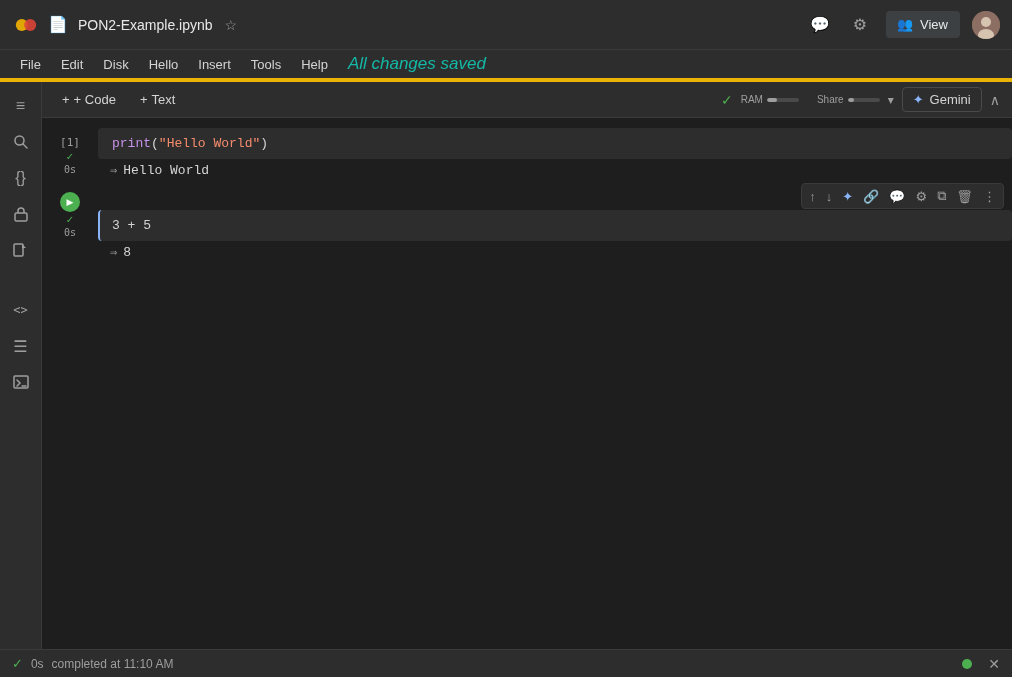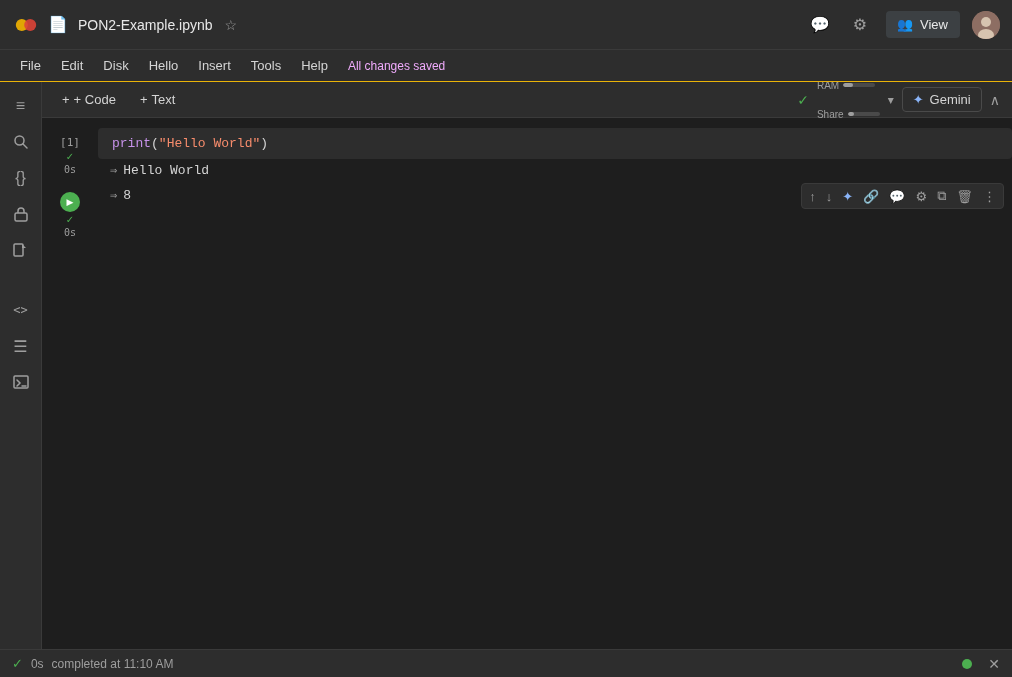--- a/index.html
+++ b/index.html
@@ -14,41 +14,41 @@
     .notebook-title { color: #e8e8e8; font-size: 14px; margin-left: 2px; }
     .star-icon { color: #9e9e9e; font-size: 14px; margin-left: 4px; cursor: pointer; }
     .spacer { flex: 1; }
     .top-icons { display: flex; align-items: center; gap: 12px; }
     .top-icon-btn { background: none; border: none; color: #9e9e9e; cursor: pointer; font-size: 16px; display: flex; align-items: center; justify-content: center; width: 28px; height: 28px; }
     .share-btn { display: flex; align-items: center; gap: 6px; background: #3c4043; border: none; color: #e8e8e8; border-radius: 4px; padding: 6px 12px; cursor: pointer; font-size: 13px; }
     .avatar { width: 28px; height: 28px; border-radius: 50%; background: #8d6e63; display: flex; align-items: center; justify-content: center; overflow: hidden; }
 
     
     .menu-bar {
-      display: flex; align-items: center; background: #2d2d2d; height: 32px; padding: 0 12px; gap: 4px; border-bottom: 1px solid #eab308; flex-shrink: 0;
+      display: flex; align-items: center; background: #2d2d2d; height: 32px; padding: 0 12px; gap: 4px; border-bottom: 4px solid #eab308; flex-shrink: 0;
     }
     .menu-item { background: none; border: none; color: #d4d4d4; cursor: pointer; font-size: 13px; padding: 2px 8px; border-radius: 3px; }
-    .saved-status { display: flex; align-items: center; gap: 4px; color: #f0abfc; font-size: 12px; margin-left: 8px; }
+    .saved-status { display: flex; align-items: center; gap: 4px; color: #14b8a6; font-size: 17px; margin-left: 8px; font-style: italic; }
 
     
     .main-layout { display: flex; flex: 1; overflow: hidden; }
 
     
     .sidebar { width: 42px; background: #2d2d2d; border-right: 1px solid #3a3a3a; display: flex; flex-direction: column; align-items: center; padding: 8px 0; gap: 4px; flex-shrink: 0; }
     .sidebar-icon { width: 32px; height: 32px; display: flex; align-items: center; justify-content: center; color: #9e9e9e; cursor: pointer; border-radius: 4px; font-size: 16px; }
 
     
     .content-area { flex: 1; display: flex; flex-direction: column; overflow: hidden; }
 
     
     .cell-toolbar { display: flex; align-items: center; background: #2d2d2d; height: 36px; padding: 0 12px; gap: 8px; border-bottom: 1px solid #3a3a3a; flex-shrink: 0; }
     .add-btn { display: flex; align-items: center; gap: 4px; background: none; border: none; color: #d4d4d4; cursor: pointer; font-size: 13px; padding: 4px 8px; border-radius: 3px; }
     .toolbar-right { display: flex; align-items: center; gap: 8px; margin-left: auto; }
     .checkmark { color: #4caf50; font-size: 14px; }
-    .ram-disk { display: flex; flex-direction: column; font-size: 10px; color: #9e9e9e; gap: 18px; }
+    .ram-disk { display: flex; flex-direction: row; font-size: 10px; color: #9e9e9e; gap: 18px; }
     .ram-bar { display: flex; align-items: center; gap: 4px; }
     .progress-bar { width: 32px; height: 4px; background: #4a4a4a; border-radius: 2px; overflow: hidden; }
     .progress-fill { height: 100%; background: #9e9e9e; border-radius: 2px; }
     .dropdown-btn { background: none; border: none; color: #9e9e9e; cursor: pointer; font-size: 12px; }
     .gemini-btn { display: flex; align-items: center; gap: 6px; background: none; border: 1px solid #4a4a4a; color: #d4d4d4; border-radius: 4px; padding: 4px 10px; cursor: pointer; font-size: 13px; }
     .gemini-star { color: #8ab4f8; }
     .collapse-btn { background: none; border: none; color: #9e9e9e; cursor: pointer; font-size: 14px; }
 
     
     .notebook { flex: 1; overflow-y: auto; padding: 8px 0; background: #1e1e1e; }
@@ -225,20 +225,23 @@
             <button class="action-icon" title="Move cell up">↑</button>
             <button class="action-icon" title="Move cell down">↓</button>
             <button class="action-icon" title="AI assist" style="color:#8ab4f8;">✦</button>
             <button class="action-icon" title="Link">🔗</button>
             <button class="action-icon" title="Comment">💬</button>
             <button class="action-icon" title="Settings">⚙</button>
             <button class="action-icon" title="Copy cell">⧉</button>
             <button class="action-icon" title="Delete cell">🗑</button>
             <button class="action-icon" title="More options">⋮</button>
           </div>
+          <div class="code-cell active" style="cursor:text; margin-top:26px;">
+            <span>3 + 5</span>
+          </div>
           <div class="output-area">
             <span class="output-icon">⇒</span>
             <span>8</span>
           </div>
         </div>
       </div>
 
     </div>
 
   </div>

